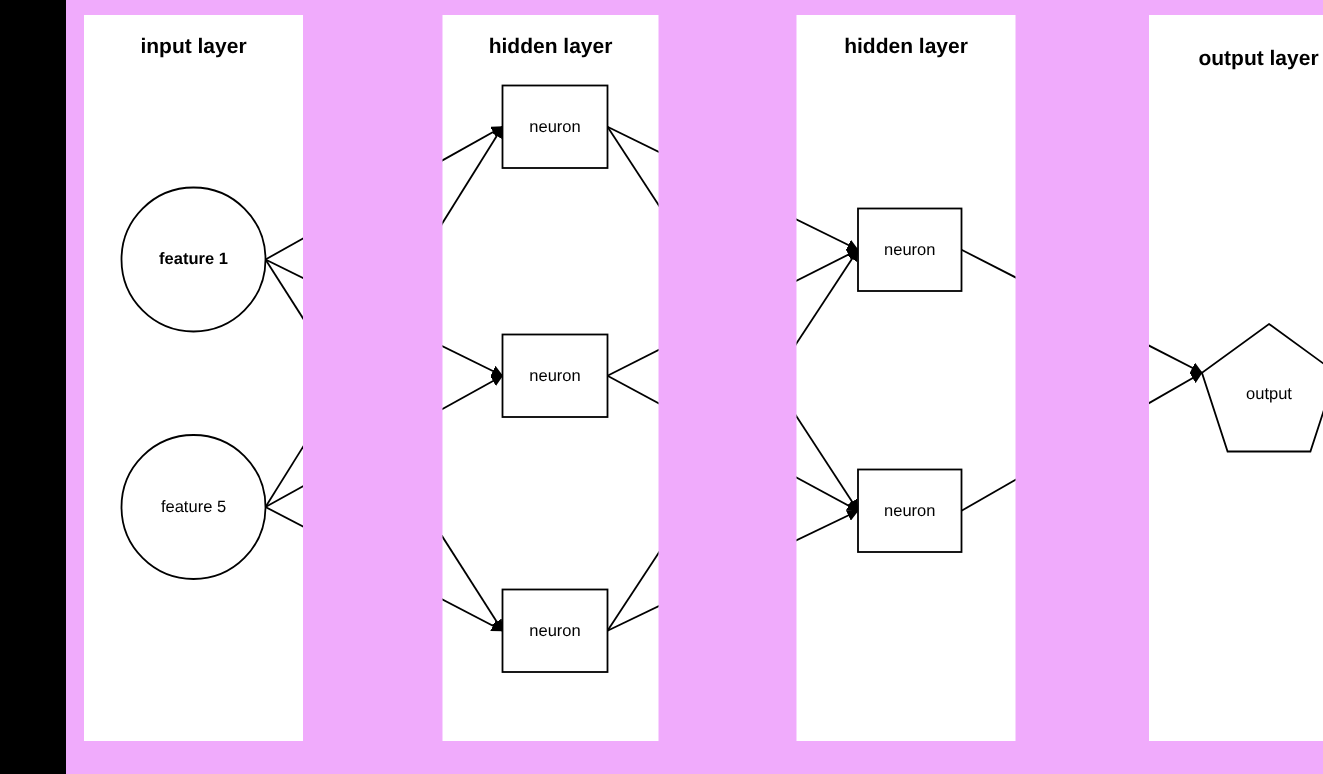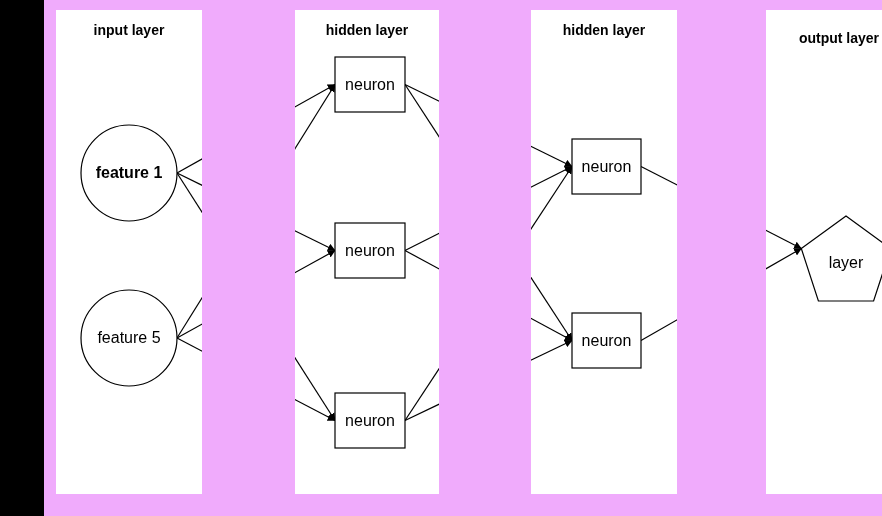--- a/index.html
+++ b/index.html
@@ -35,21 +35,21 @@
   .svg-layer {
     position: absolute;
     top: 0;
     left: 0;
     width: 882px;
     height: 516px;
     pointer-events: none;
   }
   .node-label {
     position: absolute;
-    font-size: 16px;
+    font-size: 11px;
     color: #000000;
     white-space: nowrap;
     transform: translate(-50%, -50%);
     text-align: right;
   }
 </style>
 </head>
 <body>
 
 <div id="canvas">
@@ -136,16 +136,16 @@
       <div class="node-label" style="left: 85px; top: 173px; font-weight: bold;">feature 1</div>
       <div class="node-label" style="left: 85px; top: 338px;">feature 5</div>
       <div class="panel-title" style="left: 251px; top: 22px; width: 144px; position: absolute;">hidden layer</div>
       <div class="node-label" style="left: 326px; top: 84.5px;">neuron</div>
       <div class="node-label" style="left: 326px; top: 250.5px;">neuron</div>
       <div class="node-label" style="left: 326px; top: 420.5px;">neuron</div>
       <div class="panel-title" style="left: 487px; top: 22px; width: 146px; position: absolute;">hidden layer</div>
       <div class="node-label" style="left: 562.5px; top: 166.5px;">neuron</div>
       <div class="node-label" style="left: 562.5px; top: 340.5px;">neuron</div>
       <div class="panel-title" style="left: 722px; top: 30px; width: 146px; position: absolute;">output layer</div>
-      <div class="node-label" style="left: 802px; top: 263px;">layer</div>
+      <div class="node-label" style="left: 802px; top: 263px;">output</div>
     </div>
 
 </div>
 
 </body></html>

